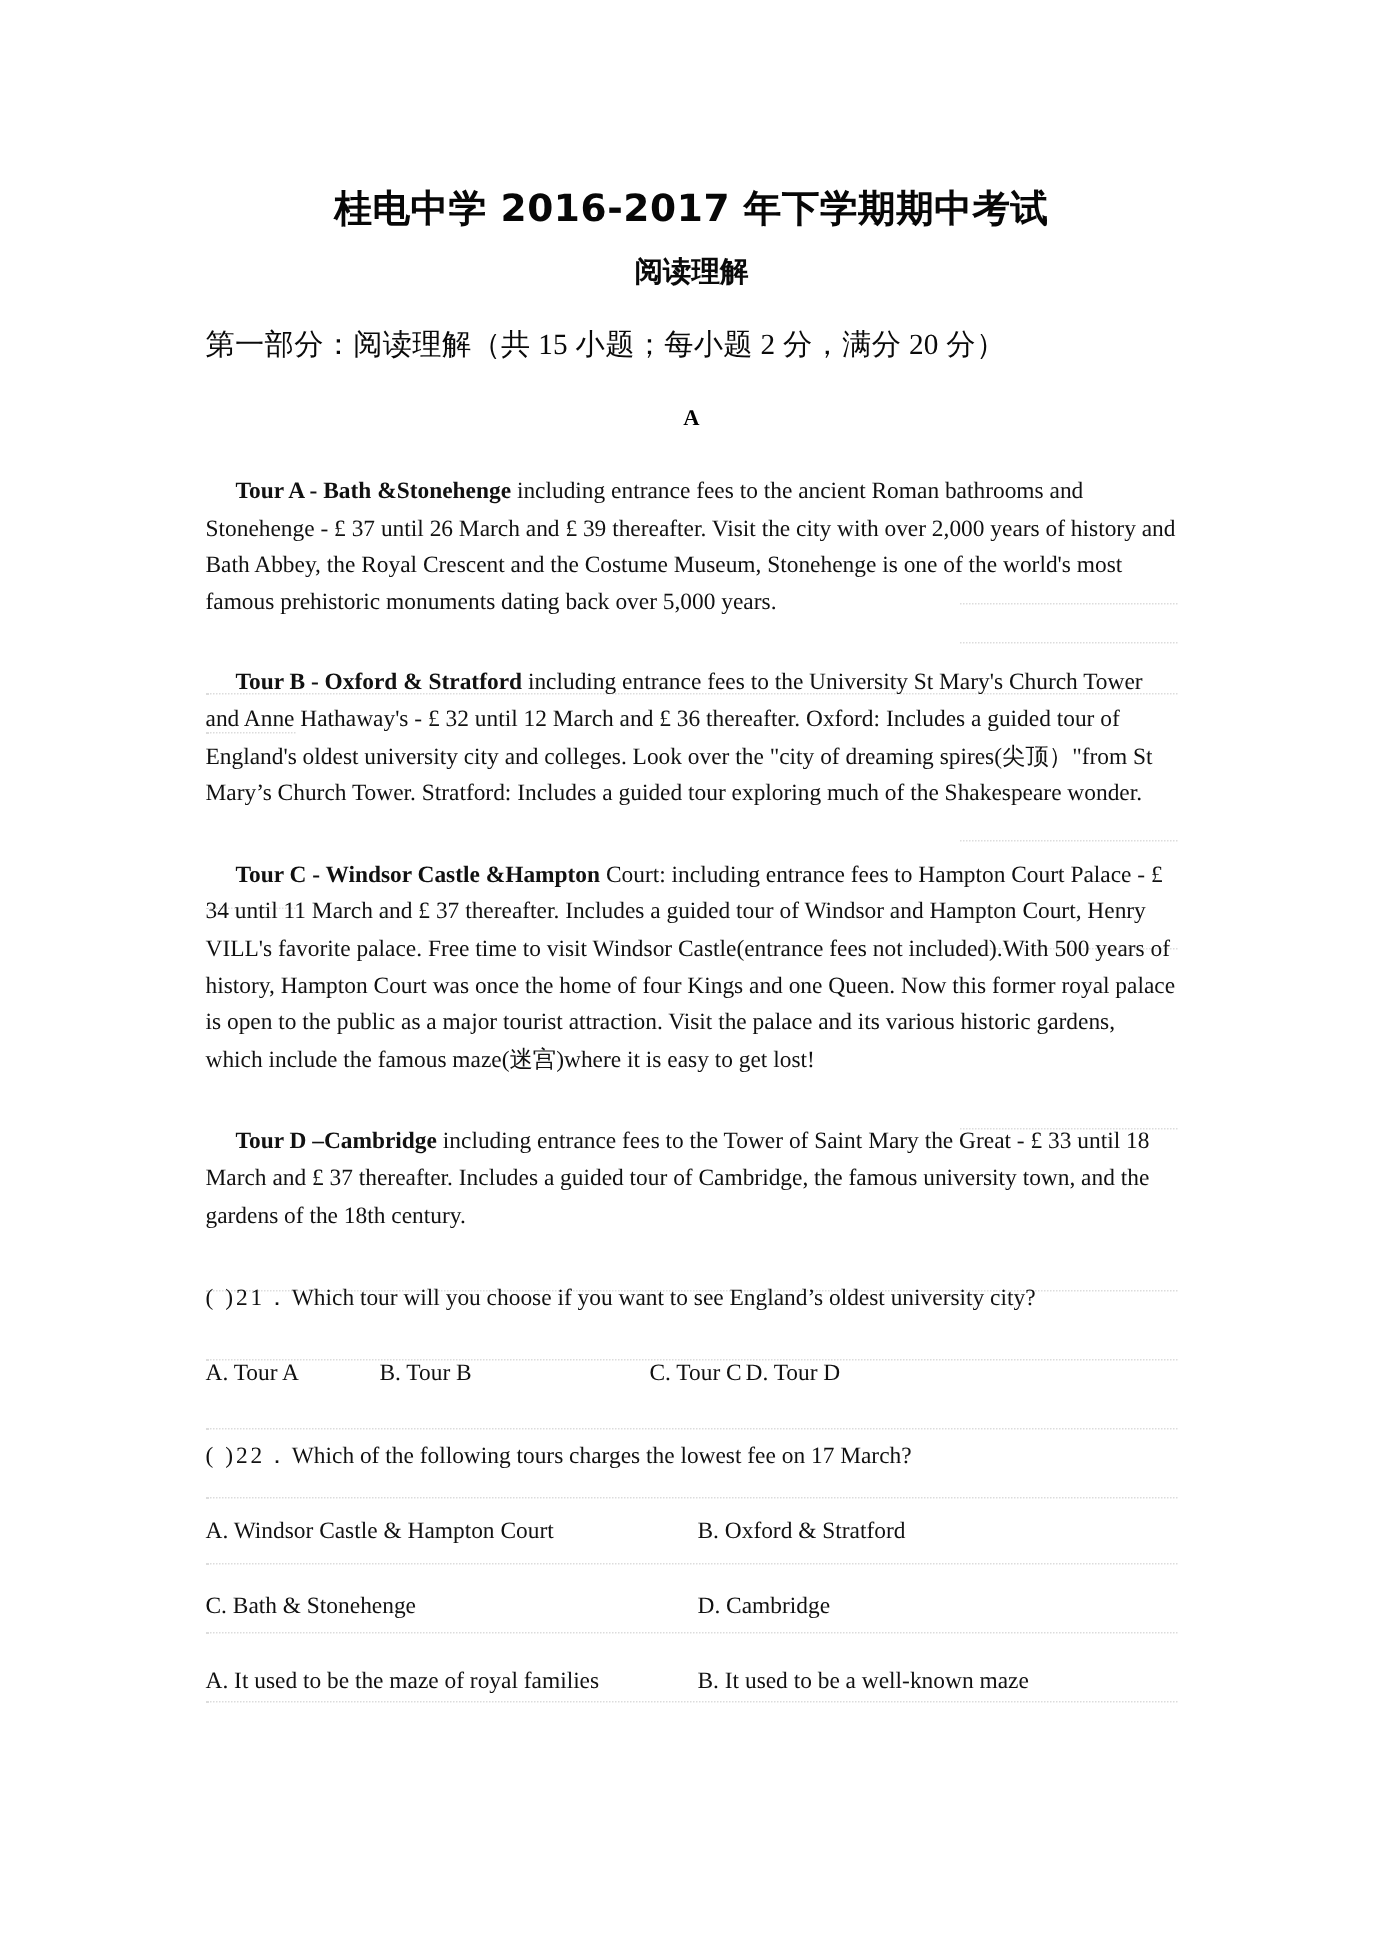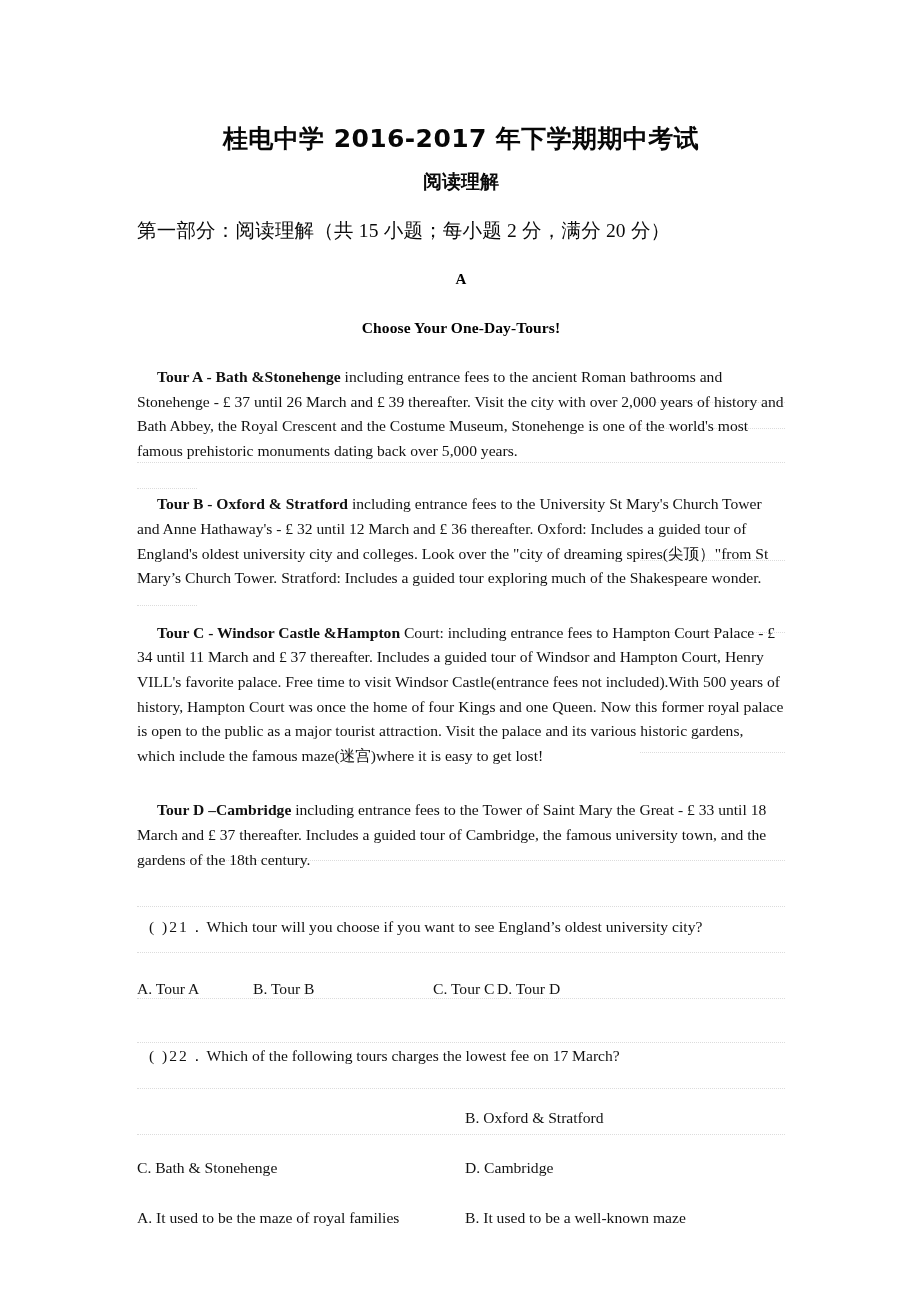--- a/index.html
+++ b/index.html
@@ -96,21 +96,21 @@
 
   .p-tourA { padding-top: 26px; }
   .p-tourB { padding-top: 29px; }
   .p-tourC { padding-top: 30px; }
   .p-tourD { padding-top: 30px; }
 
   
   .q-line {
     font-size: 15.6px;
     line-height: 24px;
-    margin: 12px;
+    margin: 0;
     color: #111111;
   }
   .q-stem { padding-top: 31px; }
   .q-stem .paren { letter-spacing: 2px; }
 
   .opt-row {
     position: relative;
     height: 24px;
     font-size: 15.6px;
     line-height: 24px;
@@ -169,40 +169,40 @@
 
   <div class="content">
 
     <h1 class="doc-title">桂电中学 2016-2017 年下学期期中考试</h1>
     <h2 class="doc-subtitle">阅读理解</h2>
 
     <p class="section-line">第一部分：阅读理解（共 15 小题；每小题 2 分，满分 20 分）</p>
 
     <p class="part-letter">A</p>
 
-    <p class="tours-title">Choose Your One-Day-Tours!</p>
 
     <p class="para p-tourA"><span class="ind"></span><b>Tour A - Bath &amp;Stonehenge</b><span> including entrance fees to the ancient Roman bathrooms and Stonehenge - £ 37 until 26 March and  £ 39 thereafter. Visit the city with over 2,000 years of history and Bath Abbey, the Royal Crescent and the Costume Museum, Stonehenge is one of the world's most famous prehistoric monuments dating back over 5,000 years.</span></p>
 
     <p class="para p-tourB"><span class="ind"></span><b>Tour B - Oxford &amp; Stratford</b><span> including entrance fees to the University St Mary's Church Tower and Anne Hathaway's - £ 32 until 12 March and  £ 36 thereafter. Oxford: Includes a guided tour of England's oldest university city and colleges. Look over the "city of dreaming spires(尖顶）"from St Mary’s Church Tower. Stratford: Includes a guided tour exploring much of the Shakespeare wonder.</span></p>
 
     <p class="para p-tourC"><span class="ind"></span><b>Tour C - Windsor Castle &amp;Hampton</b><span> Court: including entrance fees to Hampton Court Palace - £ 34 until 11 March and  £ 37 thereafter. Includes a guided tour of Windsor and Hampton Court, Henry VILL's favorite palace. Free time to visit Windsor Castle(entrance fees not included).With 500 years of history, Hampton Court was once the home of four Kings and one Queen. Now this former royal palace is open to the public as a major tourist attraction. Visit the palace and its various historic gardens, which include the famous maze(迷宫)where it is easy to get lost!</span></p>
 
     <p class="para p-tourD"><span class="ind"></span><b>Tour D –Cambridge</b><span> including entrance fees to the Tower of Saint Mary the Great - £ 33 until 18 March and  £ 37 thereafter. Includes a guided tour of Cambridge, the famous university town, and the gardens of the 18th century.</span></p>
 
     <p class="q-line q-stem"><span class="paren">(  )21．</span><span>Which tour will you choose if you want to see England’s oldest university city?</span></p>
     <div class="opt-row r1">
       <span class="opt c1">A. Tour A</span>
       <span class="opt c2">B. Tour B</span>
       <span class="opt c3">C. Tour C</span>
       <span class="opt c4">D. Tour D</span>
     </div>
 
     <p class="q-line q-stem"><span class="paren">(  )22．</span><span>Which of the following tours charges the lowest fee on 17 March?</span></p>
     <div class="opt-row r1">
+      <span class="opt h1">A. Windsor Castle &amp; Hampton Court</span>
       <span class="opt h2">B. Oxford &amp; Stratford</span>
     </div>
     <div class="opt-row r2">
       <span class="opt h1">C. Bath &amp; Stonehenge</span>
       <span class="opt h2">D. Cambridge</span>
     </div>
 
     <div class="opt-row r1">
       <span class="opt h1">A. It used to be the maze of royal families</span>
       <span class="opt h2">B. It used to be a well-known maze</span>

